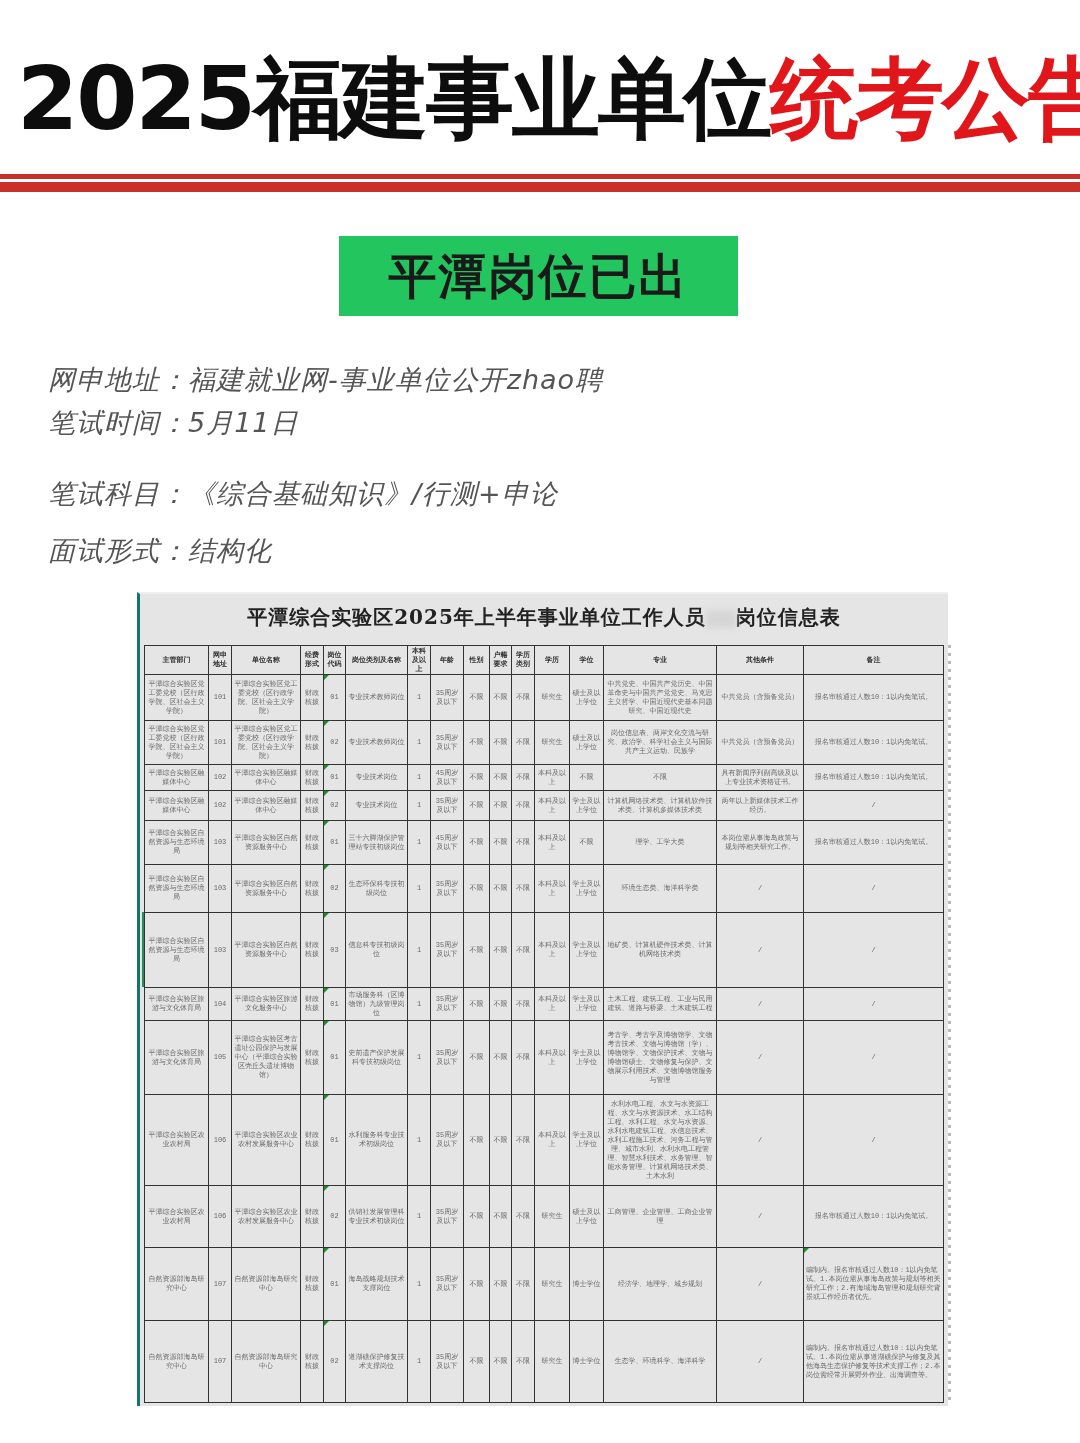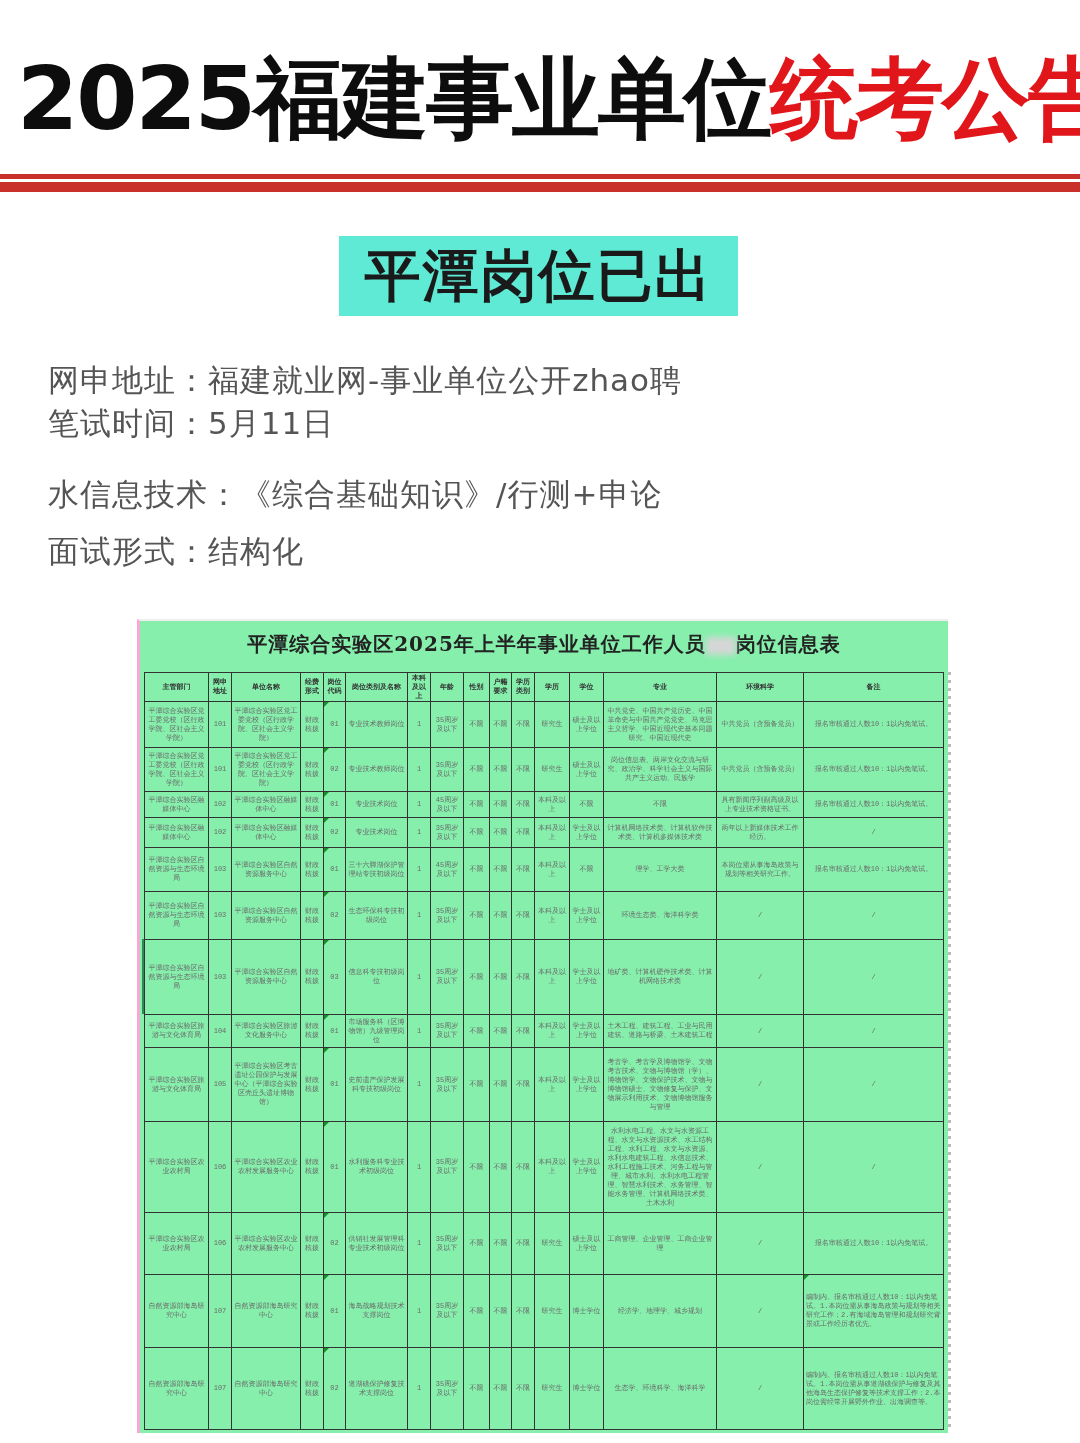--- a/index.html
+++ b/index.html
@@ -9,27 +9,27 @@
   }
   .headline {
     position: absolute; left: 17px; top: 44px; width: 1080px; text-align: center;
     font-size: 88px; font-weight: bold; letter-spacing: -2px; line-height: 110px; white-space: nowrap;
   }
   .headline .black { color: #0d0d0d; }
   .headline .red { color: #e0161b; }
   .rule-thin { position: absolute; left: 0; width: 1080px; height: 5px; background: #c9302a; top: 174px; }
   .rule-thick { position: absolute; left: 0; width: 1080px; height: 10px; background: #c9302a; top: 182px; }
   .subtitle {
-    position: absolute; left: 339px; top: 236px; width: 399px; height: 80px; background: #5eead4;
-    text-align: center; line-height: 80px; font-size: 56px; font-weight: bold; color: #1a1a1a; letter-spacing: 2px;
-  }
-  .info { position: absolute; left: 48px; font-size: 31px; color: #555555; line-height: 40px; white-space: nowrap; letter-spacing: 1px; }
+    position: absolute; left: 339px; top: 236px; width: 399px; height: 80px; background: #22c55e;
+    text-align: center; line-height: 80px; font-size: 48px; font-weight: bold; color: #1a1a1a; letter-spacing: 2px;
+  }
+  .info { position: absolute; left: 48px; font-size: 27px; color: #555555; line-height: 40px; white-space: nowrap; letter-spacing: 1px; font-style: italic; }
   .table-shot {
-    position: absolute; left: 137px; top: 592px; width: 808px; height: 812px; background: #86efac;
-    border-top: 2px solid #eeeeee; border-left: 3px solid #f9a8d4; margin-top: 27px;
+    position: absolute; left: 137px; top: 592px; width: 808px; height: 812px; background: #e5e5e5;
+    border-top: 2px solid #eeeeee; border-left: 3px solid #0f766e;
   }
   .table-title {
     position: absolute; left: 0; top: 10px; width: 808px; text-align: center;
     font-family: "DejaVu Serif", "Liberation Serif", serif; font-size: 20px; font-weight: bold; color: #222; letter-spacing: 1px;
   }
   .blur { display: inline-block; width: 30px; height: 18px; background: #d6d6d6; filter: blur(3px); vertical-align: middle; }
   table.jobs {
     position: absolute; left: 4px; top: 51px; border-collapse: collapse; table-layout: fixed;
     font-family: Liberation Mono, monospace; color: #6a6a6a; font-size: 7px; line-height: 9px;
   }
@@ -48,21 +48,21 @@
 <body>
 
 <div class="headline"><span class="black">2025福建事业单位</span><span class="red">统考公告</span></div>
 <div class="rule-thin"></div>
 <div class="rule-thick"></div>
 
 <div class="subtitle">平潭岗位已出</div>
 
 <div class="info" style="top:360px"><span>网申地址：</span><span>福建就业网-事业单位公开zhao聘</span></div>
 <div class="info" style="top:403px"><span>笔试时间：</span><span>5月11日</span></div>
-<div class="info" style="top:474px"><span>水信息技术：</span><span>《综合基础知识》/行测+申论</span></div>
+<div class="info" style="top:474px"><span>笔试科目：</span><span>《综合基础知识》/行测+申论</span></div>
 <div class="info" style="top:531px"><span>面试形式：</span><span>结构化</span></div>
 
 <div class="table-shot">
   <div class="table-title"><span>平潭综合实验区2025年上半年事业单位工作人员</span><span class="blur"></span><span>岗位信息表</span></div>
   <div class="sel-bar"></div>
   <table class="jobs" id="jobs">
     <colgroup>
       <col style="width:64px">
         <col style="width:23px">
         <col style="width:69px">
@@ -89,21 +89,21 @@
           <th>岗位代码</th>
           <th>岗位类别及名称</th>
           <th>本科及以上</th>
           <th>年龄</th>
           <th>性别</th>
           <th>户籍要求</th>
           <th>学历类别</th>
           <th>学历</th>
           <th>学位</th>
           <th>专业</th>
-          <th>环境科学</th>
+          <th>其他条件</th>
           <th>备注</th>
         </tr>
       </thead>
     <tbody id="body">
         <tr style="height: 46px;">
           <td>平潭综合实验区党工委党校（区行政学院、区社会主义学院）</td>
           <td>101</td>
           <td>平潭综合实验区党工委党校（区行政学院、区社会主义学院）</td>
           <td>财政核拨</td>
           <td class="flag">01</td>

